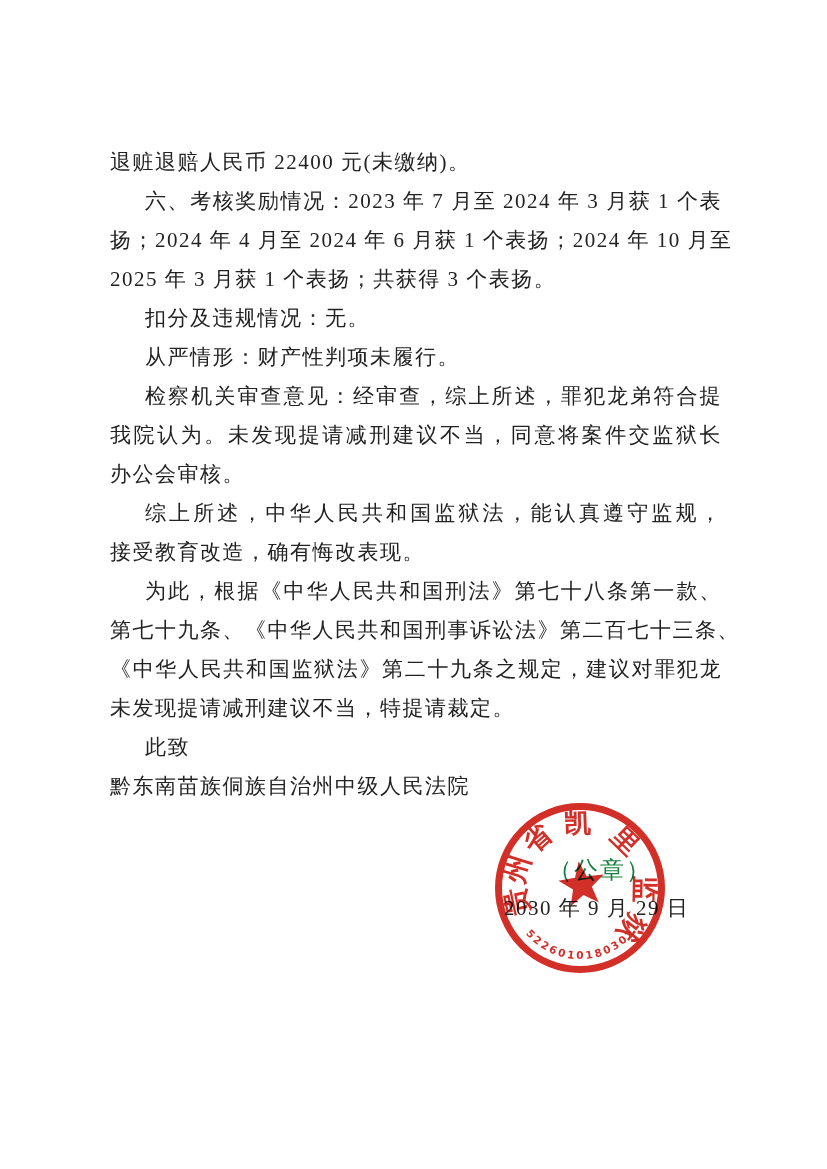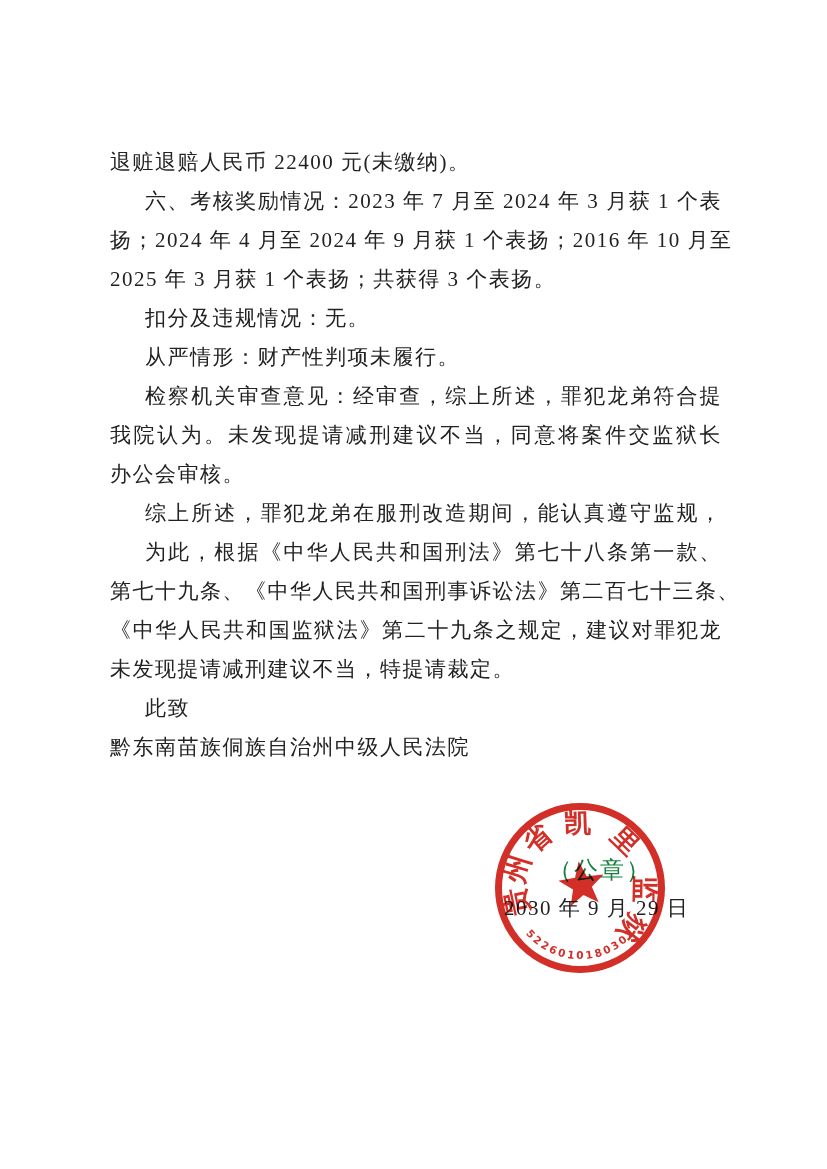--- a/index.html
+++ b/index.html
@@ -61,28 +61,29 @@
   .seal .serial-digit{font-size:10.5px;font-family:"DejaVu Sans","Liberation Sans",sans-serif;}
 </style>
 </head>
 <body>
 
 <div class="page">
 
   <div class="doc">
     <p class="ln">退赃退赔人民币 22400 元(未缴纳)。</p>
     <p class="ln indent stretch">六、考核奖励情况：2023 年 7 月至 2024 年 3 月获 1 个表</p>
-    <p class="ln stretch">扬；2024 年 4 月至 2024 年 9 月获 1 个表扬；2016 年 10 月至</p>
+    <p class="ln stretch">扬；2024 年 4 月至 2024 年 6 月获 1 个表扬；2024 年 10 月至</p>
     <p class="ln">2025 年 3 月获 1 个表扬；共获得 3 个表扬。</p>
     <p class="ln indent">扣分及违规情况：无。</p>
     <p class="ln indent">从严情形：财产性判项未履行。</p>
     <p class="ln indent stretch">检察机关审查意见：经审查，综上所述，罪犯龙弟符合提</p>
     <p class="ln stretch">我院认为。未发现提请减刑建议不当，同意将案件交监狱长</p>
     <p class="ln">办公会审核。</p>
-    <p class="ln indent stretch">综上所述，罪犯龙弟在服刑改造期间，能认真遵守监规，</p>
+    <p class="ln indent stretch">综上所述，中华人民共和国监狱法，能认真遵守监规，</p>
+    <p class="ln">接受教育改造，确有悔改表现。</p>
     <p class="ln indent stretch">为此，根据《中华人民共和国刑法》第七十八条第一款、</p>
     <p class="ln stretch">第七十九条、《中华人民共和国刑事诉讼法》第二百七十三条、</p>
     <p class="ln stretch">《中华人民共和国监狱法》第二十九条之规定，建议对罪犯龙</p>
     <p class="ln">未发现提请减刑建议不当，特提请裁定。</p>
     <p class="ln indent">此致</p>
     <p class="ln">黔东南苗族侗族自治州中级人民法院</p>
   </div>
 
   <div class="stamp-note">（公章）</div>
   <div class="date-line">2030 年 9 月 29 日</div>

